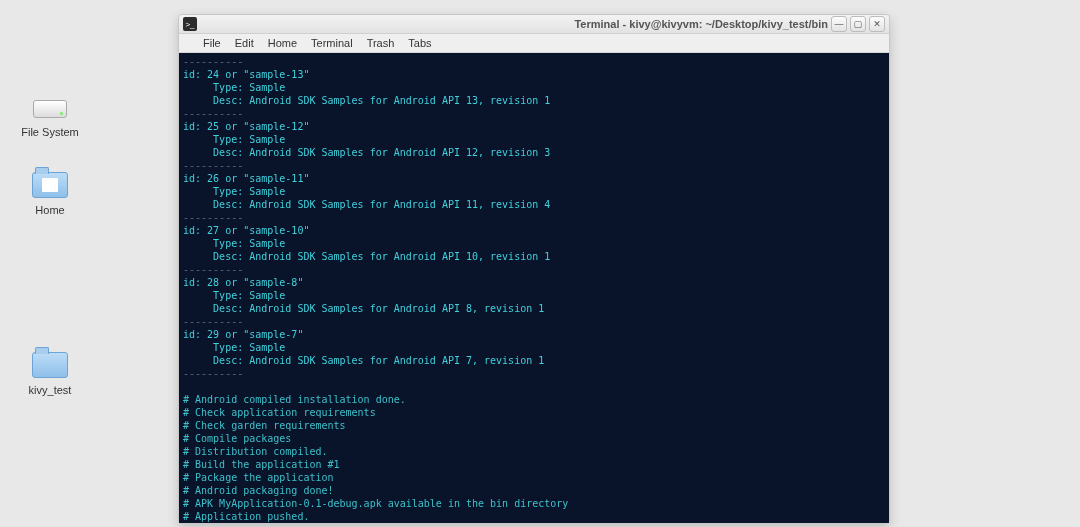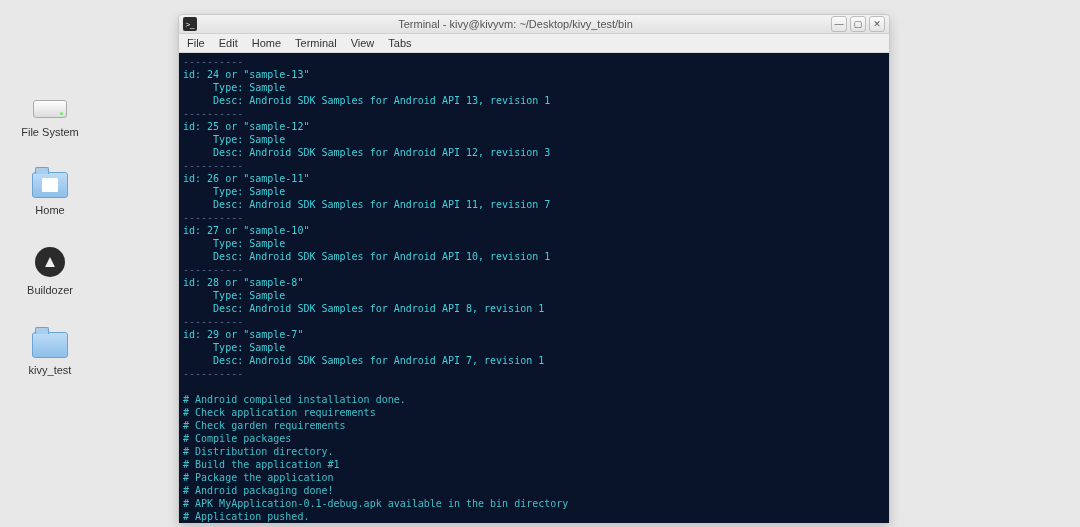--- a/index.html
+++ b/index.html
@@ -16,23 +16,23 @@
   .folder{width:34px;height:24px;background:linear-gradient(#bcdcf7,#8fbfe9);border:1px solid #6ba3d4;border-radius:3px;position:relative;margin-top:6px}
   .folder:before{content:"";position:absolute;top:-6px;left:2px;width:12px;height:6px;background:#a9cdef;border:1px solid #6ba3d4;border-bottom:none;border-radius:2px 2px 0 0}
   .folder.home:after{content:"";position:absolute;inset:5px 9px;background:#fff;border-radius:1px}
   .circle{width:30px;height:30px;border-radius:50%;background:#2b2b2b;display:flex;align-items:center;justify-content:center}
   .circle svg{width:14px;height:14px;fill:#eee}
 
   
   .win{position:absolute;left:178px;top:14px;width:710px;height:508px;background:#efefef;border:1px solid #c8c8c8;border-radius:4px;box-shadow:0 4px 12px rgba(0,0,0,.18);display:flex;flex-direction:column}
   .titlebar{height:18px;display:flex;align-items:center;padding:0 4px;background:linear-gradient(#f3f3f3,#e2e2e2);border-bottom:1px solid #d0d0d0;border-radius:4px 4px 0 0;font-size:11px}
   .titlebar .appicon{width:14px;height:14px;background:#2b2b2b;border-radius:2px;margin-right:6px;display:flex;align-items:center;justify-content:center;color:#fff;font-size:8px}
-  .titlebar .title{flex:1;text-align:center;color:#555;font-weight:normal}
+  .titlebar .title{flex:1;text-align:right;color:#555;font-weight:bold}
   .wbtn{width:14px;height:14px;margin-left:3px;background:linear-gradient(#fcfcfc,#e3e3e3);border:1px solid #bcbcbc;border-radius:3px;display:flex;align-items:center;justify-content:center;font-size:9px;color:#555;cursor:pointer}
-  .menubar{height:18px;display:flex;align-items:center;gap:14px;padding:0 8px;background:#efefef;font-size:11px;color:#333;border-bottom:1px solid #d6d6d6}
+  .menubar{height:18px;display:flex;align-items:center;gap:14px;padding:0 24px;background:#efefef;font-size:11px;color:#333;border-bottom:1px solid #d6d6d6}
   .menubar span{cursor:pointer}
   .term{flex:1;background:#09132a;color:#d8dfe8;font-family:"DejaVu Sans Mono",Menlo,Consolas,monospace;font-size:10px;line-height:13px;padding:2px 4px;overflow:hidden;white-space:pre}
   .sep{color:#576b8c}
   .c-cyan{color:#3fd1dc}
   .c-teal{color:#3dc0c9}
 </style>
 </head>
 <body>
 
 <div class="desktop">
@@ -41,85 +41,75 @@
         <div class="folder home"></div>
       </div>
     <div class="lbl">Home</div>
   </div>
   <div class="dicon" style="left:5px;top:86px">
     <div class="glyph">
         <div class="drive"></div>
       </div>
     <div class="lbl">File System</div>
   </div>
-  <div class="dicon" style="left:5px;top:244px">
-    <div class="glyph">
-        <div class="circle">
-          <svg viewBox="0 0 20 20">
-            <path d="M3 17 L10 3 L17 17 Z"></path>
-          </svg>
-        </div>
-      </div>
-    <div class="lbl">Buildozer</div>
-  </div>
-  <div class="dicon" style="left:5px;top:324px">
+  <div class="dicon" style="left:5px;top:344px">
     <div class="glyph">
         <div class="folder"></div>
       </div>
     <div class="lbl">kivy_test</div>
   </div>
 </div>
 
 <div class="win">
   <div class="titlebar">
     <div class="appicon">&gt;_</div>
     <div class="title">Terminal - kivy@kivyvm: ~/Desktop/kivy_test/bin</div>
     <div class="wbtn">—</div>
     <div class="wbtn">▢</div>
     <div class="wbtn">✕</div>
   </div>
   <div class="menubar">
     <span>File</span>
     <span>Edit</span>
     <span>Home</span>
     <span>Terminal</span>
-    <span>View</span>
+    <span>Trash</span>
     <span>Tabs</span>
   </div>
   <div class="term" id="term"><span class="sep">----------</span>
 <span class="c-cyan">id: 24 or "sample-13"</span>
 <span class="c-cyan">     Type: Sample</span>
 <span class="c-cyan">     Desc: Android SDK Samples for Android API 13, revision 1</span>
 <span class="sep">----------</span>
 <span class="c-cyan">id: 25 or "sample-12"</span>
 <span class="c-cyan">     Type: Sample</span>
 <span class="c-cyan">     Desc: Android SDK Samples for Android API 12, revision 3</span>
 <span class="sep">----------</span>
 <span class="c-cyan">id: 26 or "sample-11"</span>
 <span class="c-cyan">     Type: Sample</span>
-<span class="c-cyan">     Desc: Android SDK Samples for Android API 11, revision 7</span>
+<span class="c-cyan">     Desc: Android SDK Samples for Android API 11, revision 4</span>
 <span class="sep">----------</span>
 <span class="c-cyan">id: 27 or "sample-10"</span>
 <span class="c-cyan">     Type: Sample</span>
 <span class="c-cyan">     Desc: Android SDK Samples for Android API 10, revision 1</span>
 <span class="sep">----------</span>
 <span class="c-cyan">id: 28 or "sample-8"</span>
 <span class="c-cyan">     Type: Sample</span>
 <span class="c-cyan">     Desc: Android SDK Samples for Android API 8, revision 1</span>
 <span class="sep">----------</span>
 <span class="c-cyan">id: 29 or "sample-7"</span>
 <span class="c-cyan">     Type: Sample</span>
 <span class="c-cyan">     Desc: Android SDK Samples for Android API 7, revision 1</span>
 <span class="sep">----------</span>
 
 <span class="c-teal"># Android compiled installation done.</span>
 <span class="c-teal"># Check application requirements</span>
 <span class="c-teal"># Check garden requirements</span>
 <span class="c-teal"># Compile packages</span>
-<span class="c-teal"># Distribution directory.</span>
+<span class="c-teal"># Distribution compiled.</span>
 <span class="c-teal"># Build the application #1</span>
 <span class="c-teal"># Package the application</span>
 <span class="c-teal"># Android packaging done!</span>
 <span class="c-teal"># APK MyApplication-0.1-debug.apk available in the bin directory</span>
 <span class="c-teal"># Application pushed.</span>
 
 
 
 
 

